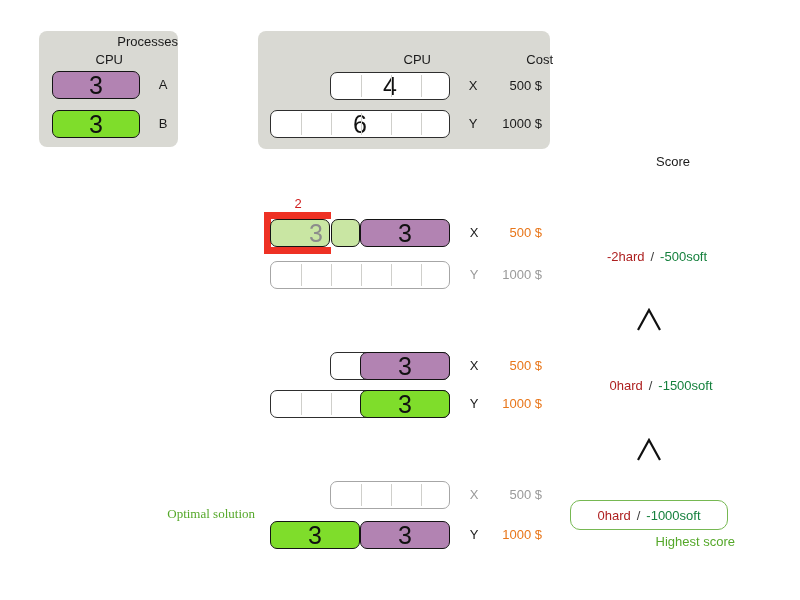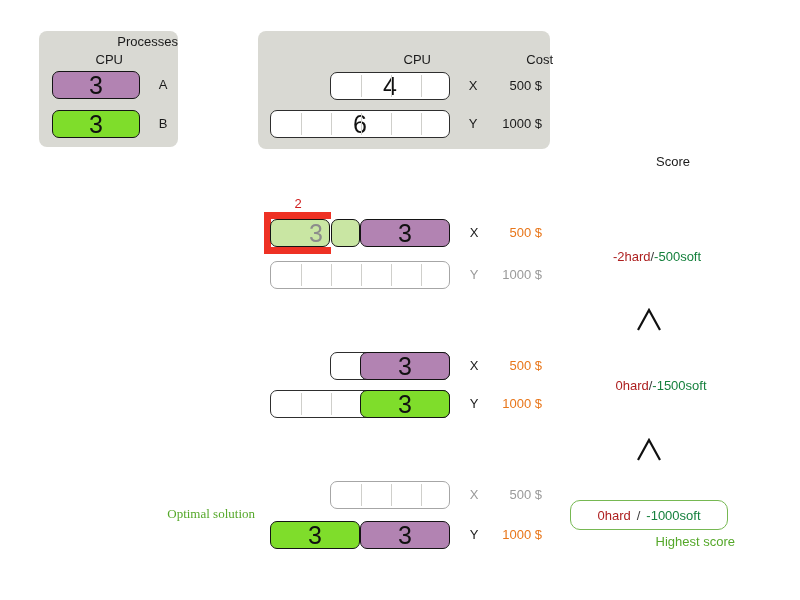--- a/index.html
+++ b/index.html
@@ -16,21 +16,21 @@
            box-sizing:border-box;display:flex;align-items:center;justify-content:center;
            font-size:25px;color:#111;}
   .purple{background:#b283b2;}
   .green{background:#7fdd2b;}
   .pale{background:#c9e6a3;}
   .rowlabel{position:absolute;width:16px;height:28px;line-height:28px;font-size:13px;
             text-align:center;color:#1a1a1a;}
   .cost{position:absolute;width:60px;height:28px;line-height:28px;font-size:13px;
         text-align:right;color:#e8761a;}
   .grayed{color:#9a9a9a !important;}
-  .score{position:absolute;width:170px;display:flex;justify-content:center;gap:0;
+  .score{position:absolute;width:170px;display:flex;justify-content:center;gap:6px;
          font-size:13px;line-height:15px;}
   .hard{color:#ad1f1f;}
   .soft{color:#15803d;}
   .sep{color:#3c3c3c;}
   .bracket{position:absolute;left:264px;top:212px;width:67px;height:42px;box-sizing:border-box;
            border-left:7px solid #ee3124;border-top:7px solid #ee3124;border-bottom:7px solid #ee3124;}
   .overload-num{position:absolute;font-size:13px;color:#cf1d1d;text-align:center;}
   .green-text{color:#55a82a;}
   .score-box{position:absolute;left:570px;top:500px;width:158px;height:30px;background:#fff;
              border:1px solid #76b852;border-radius:10px;box-sizing:border-box;

